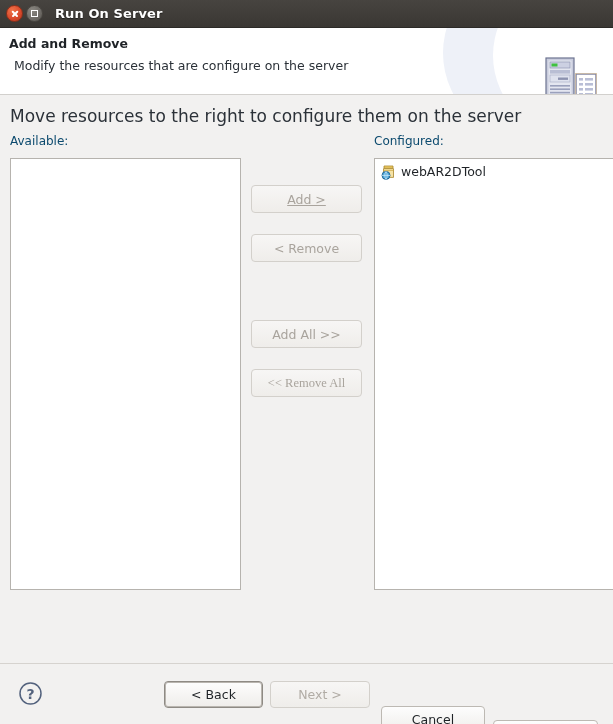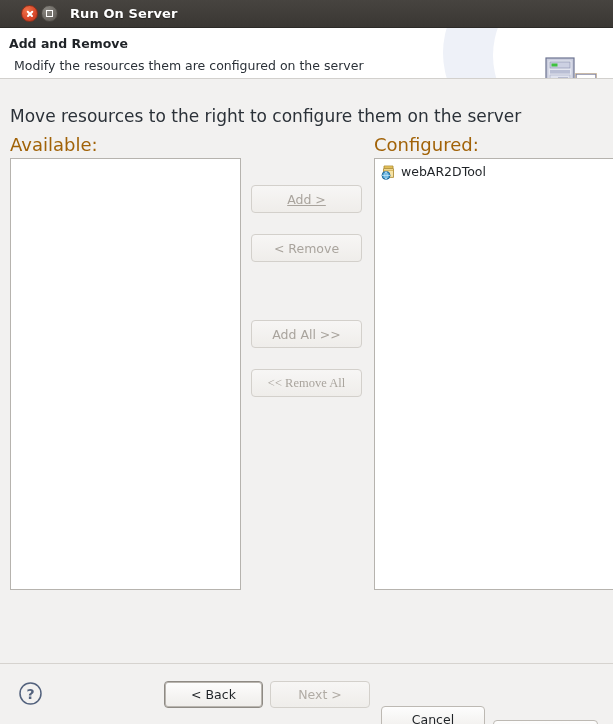--- a/index.html
+++ b/index.html
@@ -15,21 +15,21 @@
     width: 613px; height: 724px;
     background: #f2f1f0;
   }
 
   
   #titlebar {
     position: absolute; left: 0; top: 0;
     width: 613px; height: 28px;
     background: linear-gradient(to bottom, #474440 0%, #3a3733 100%);
     border-bottom: 1px solid #2c2a27;
-    display: flex; align-items: center; padding-left: 15px;
+    display: flex; align-items: center;
   }
   .win-btn {
     width: 17px; height: 17px; border-radius: 50%;
     margin-left: 6px;
     display: flex; align-items: center; justify-content: center;
     flex: none;
     position: relative;
   }
   .win-close {
     background: radial-gradient(circle at 35% 30%, #f0744a 0%, #d8472a 60%, #b03a20 100%);
@@ -54,21 +54,21 @@
     font-size: 13px;
     font-weight: bold;
     margin-left: 12px;
     letter-spacing: .1px;
     text-shadow: 0 1px 1px rgba(0,0,0,.5);
   }
 
   
   #header {
     position: absolute; left: 0; top: 28px;
-    width: 613px; height: 51px;
+    width: 613px; height: 67px;
     background: #ffffff;
     border-bottom: 1px solid #d2d0cd;
     overflow: hidden;
   }
   #header-swoosh {
     position: absolute; right: -40px; top: -70px;
     width: 210px; height: 190px;
     border-radius: 50%;
     background: #eef1f8;
   }
@@ -90,21 +90,21 @@
     position: absolute; left: 538px; top: 27px;
     width: 62px; height: 58px;
   }
 
   
   #intro {
     position: absolute; left: 10px; top: 106px;
     font-size: 17px; color: #2b3138;
   }
   .list-label {
-    position: absolute; font-size: 18px; color: #a16207;
+    position: absolute; font-size: 12px; color: #0c4a6e;
   }
   #label-available  { left: 10px;  top: 134px; }
   #label-configured { left: 374px; top: 134px; }
 
   .listbox {
     position: absolute;
     background: #ffffff;
     border: 1px solid #b6b3ae;
     top: 158px; height: 432px;
     overflow: hidden;
@@ -185,21 +185,21 @@
     <div class="win-btn win-max">
       <div class="sq"></div>
     </div>
     <div id="window-title">Run On Server</div>
   </div>
 
   <div id="header">
     <div id="header-swoosh"></div>
     <div id="header-swoosh2"></div>
     <div id="header-title">Add and Remove</div>
-    <div id="header-sub">Modify the resources them are configured on the server</div>
+    <div id="header-sub">Modify the resources that are configure on the server</div>
 
     <svg id="header-icon" viewBox="0 0 62 58">
 
       <ellipse cx="22" cy="54" rx="16" ry="2.2" fill="#d9dce8" opacity=".7"></ellipse>
 
       <rect x="8" y="3" width="28" height="50" fill="#c9ccdd" stroke="#6d7391" stroke-width="1.2"></rect>
       <rect x="10.5" y="5.5" width="23" height="45" fill="#e4e6f0"></rect>
       <rect x="12" y="7" width="20" height="6" fill="#ccd0e2" stroke="#9298b4" stroke-width=".7"></rect>
       <rect x="13.5" y="8.5" width="6" height="3" fill="#3fc13f"></rect>
       <rect x="12" y="15" width="20" height="3.6" fill="#b9bed4"></rect>

